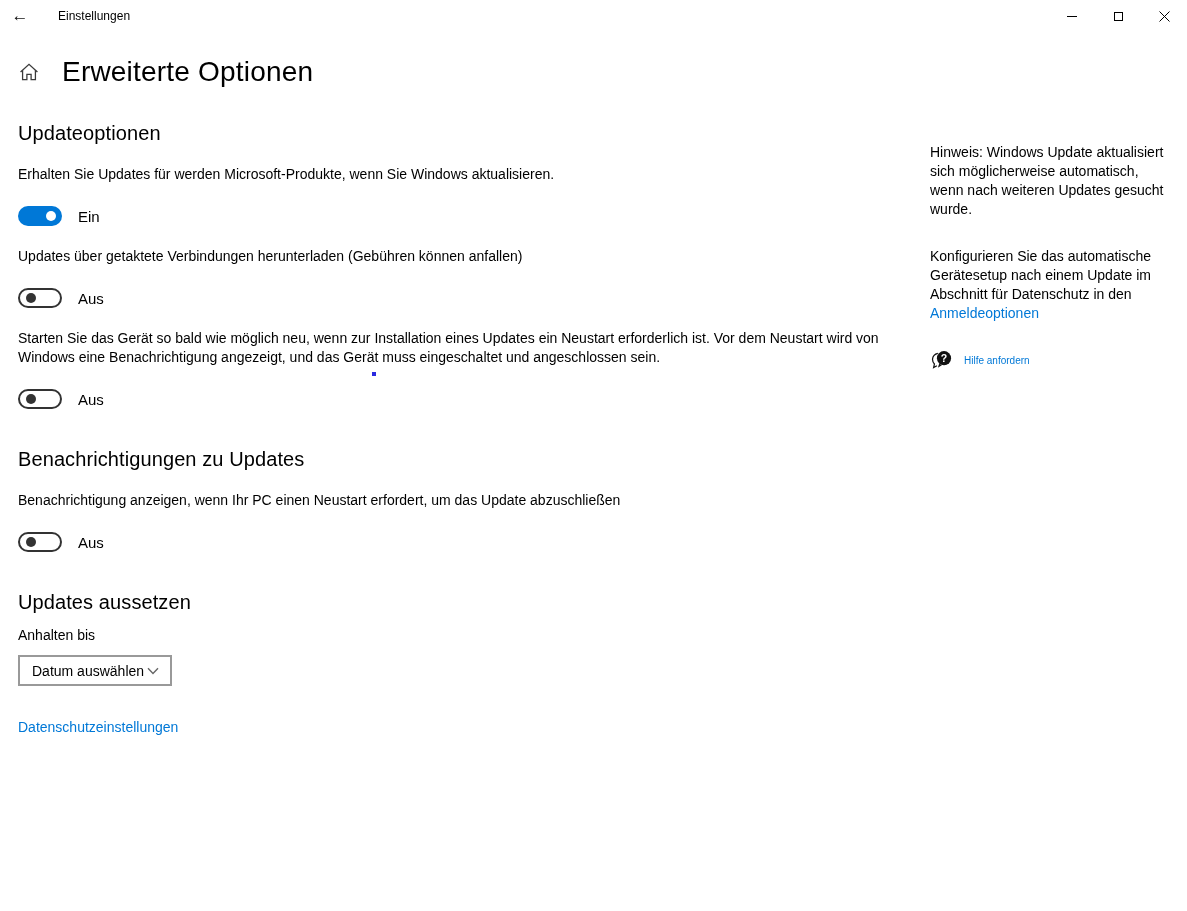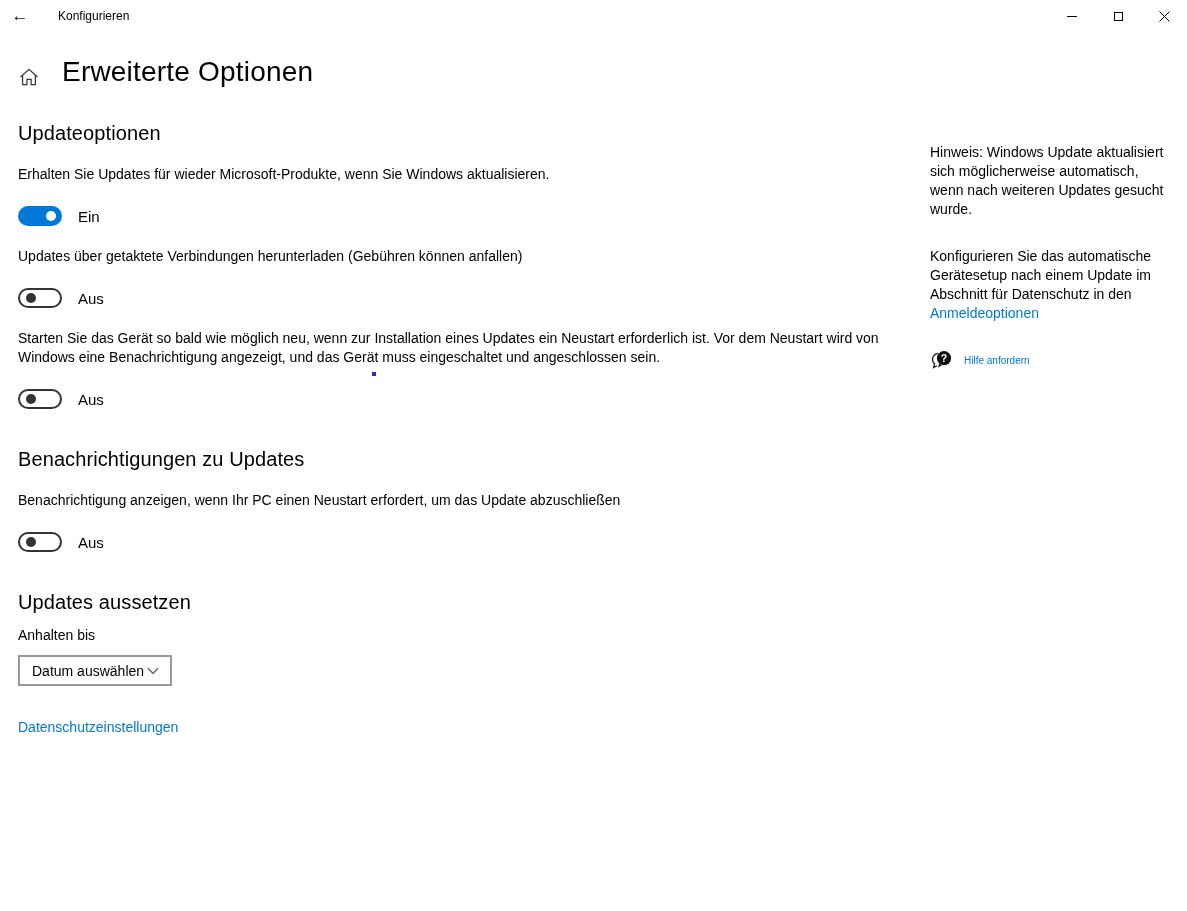--- a/index.html
+++ b/index.html
@@ -21,21 +21,21 @@
   .app-title { font-size:12px; color:#000; margin-left:18px; }
   .win-controls { margin-left:auto; display:flex; height:32px; }
   .win-btn {
     width:46px; height:32px; border:none; background:transparent;
     display:flex; align-items:center; justify-content:center; padding:0; cursor:pointer;
   }
   .glyph-min { width:10px; height:0; border-top:1px solid #000; display:block; }
   .glyph-max { width:9px; height:9px; border:1px solid #000; display:block; }
 
   
-  .page-header { margin:24px 0 0 18px; display:flex; align-items:flex-end; }
+  .page-header { margin:24px 0 0 18px; display:flex; align-items:center; }
   .home-icon { width:22px; height:22px; flex:0 0 auto; }
   .page-title { font-size:28px; font-weight:300; margin:0 0 0 22px; letter-spacing:.2px; }
 
   
   .main { margin:34px 0 0 18px; width:885px; }
   h2.section-heading { font-size:20px; font-weight:400; margin:0; letter-spacing:.1px; }
   .section-heading.spaced { margin-top:38px; }
   .setting-label { font-size:14px; line-height:19px; margin:20px 0 0 0; max-width:880px; }
   .toggle-row { margin-top:21px; display:flex; align-items:center; height:22px; }
 
@@ -71,21 +71,21 @@
   
   .stray-dot { position:absolute; left:372px; top:372px; width:4px; height:4px; background:#2a2ae0; }
 </style>
 </head>
 <body>
 
 <div class="titlebar">
   <button class="back-btn">
     <span>←</span>
   </button>
-  <span class="app-title">Konfigurieren</span>
+  <span class="app-title">Einstellungen</span>
   <div class="win-controls">
     <button class="win-btn">
         <span class="glyph-min"></span>
       </button>
     <button class="win-btn">
         <span class="glyph-max"></span>
       </button>
     <button class="win-btn">
       <svg width="11" height="11" viewBox="0 0 11 11">
           <path d="M0.5 0.5 L10.5 10.5 M10.5 0.5 L0.5 10.5" stroke="#000" stroke-width="1" fill="none"></path>
@@ -99,21 +99,21 @@
     <path d="M2.8 12 L12 3.6 L21.2 12"></path>
     <path d="M5 10.2 V20.4 H9.7 V14.6 H14.3 V20.4 H19 V10.2"></path>
   </svg>
   <h1 class="page-title">Erweiterte Optionen</h1>
 </div>
 
 <div class="main">
 
   <h2 class="section-heading">Updateoptionen</h2>
 
-  <p class="setting-label">Erhalten Sie Updates für wieder Microsoft-Produkte, wenn Sie Windows aktualisieren.</p>
+  <p class="setting-label">Erhalten Sie Updates für werden Microsoft-Produkte, wenn Sie Windows aktualisieren.</p>
   <div class="toggle-row">
     <div class="toggle on" role="switch" aria-checked="true" style="background: rgb(0, 120, 215);">
         <div class="knob"></div>
       </div>
     <span class="toggle-state">Ein</span>
   </div>
 
   <p class="setting-label">Updates über getaktete Verbindungen herunterladen (Gebühren können anfallen)</p>
   <div class="toggle-row">
     <div class="toggle off" role="switch" aria-checked="false">

